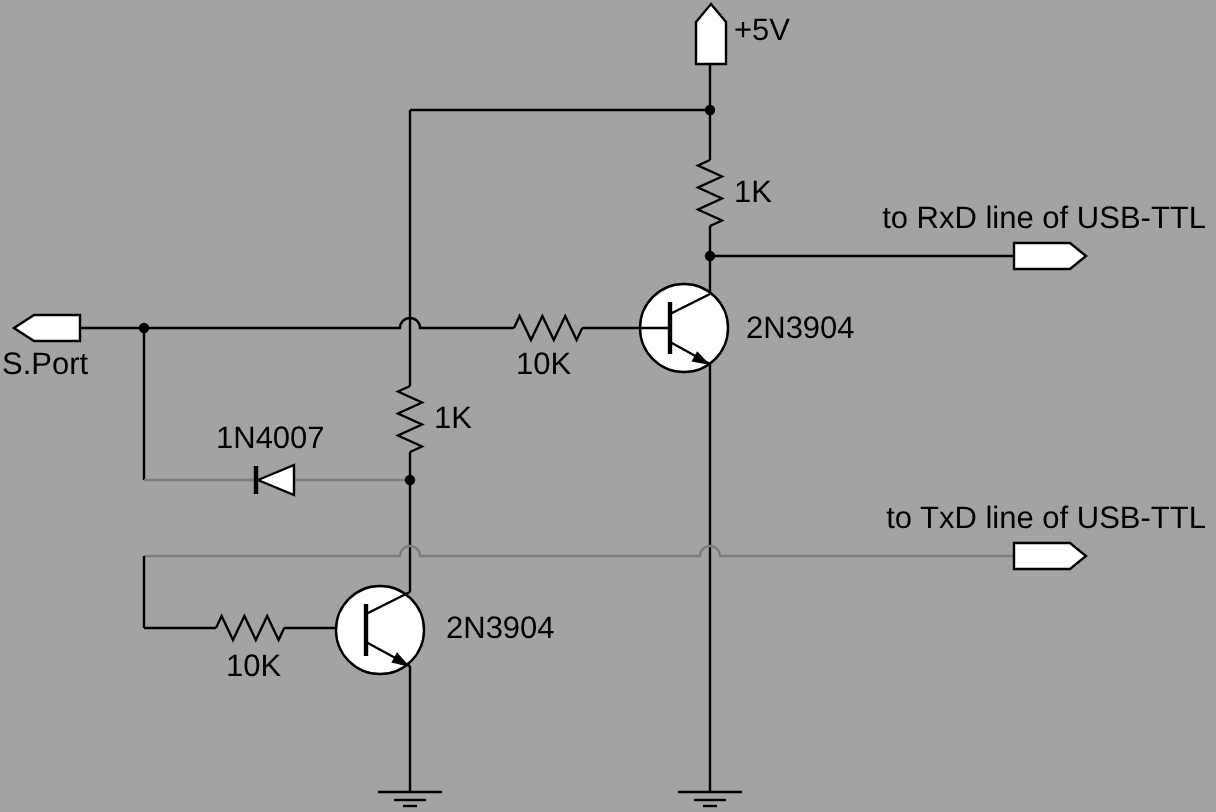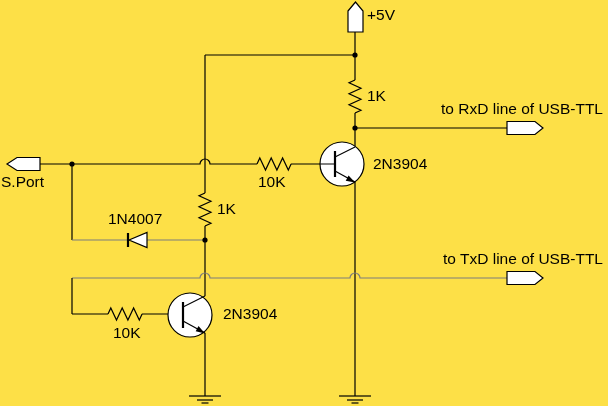--- a/index.html
+++ b/index.html
@@ -4,21 +4,21 @@
 <style>
   html, body {
     margin: 0;
     padding: 0;
     background: #ffffff;
   }
   .canvas {
     position: relative;
     width: 608px;
     height: 406px;
-    background: #fde047;
+    background: #a3a3a3;
     font-family: "Liberation Sans", sans-serif;
   }
   svg text {
     font-family: "Liberation Sans", sans-serif;
     font-size: 15.5px;
     fill: #000000;
   }
   svg .wire   { stroke: #000000; stroke-width: 1.2; fill: none; }
   svg .wire-muted { stroke: #7d7d7d; stroke-width: 1.2; fill: none; }
   svg .body   { stroke: #000000; stroke-width: 1.2; fill: #ffffff; }

